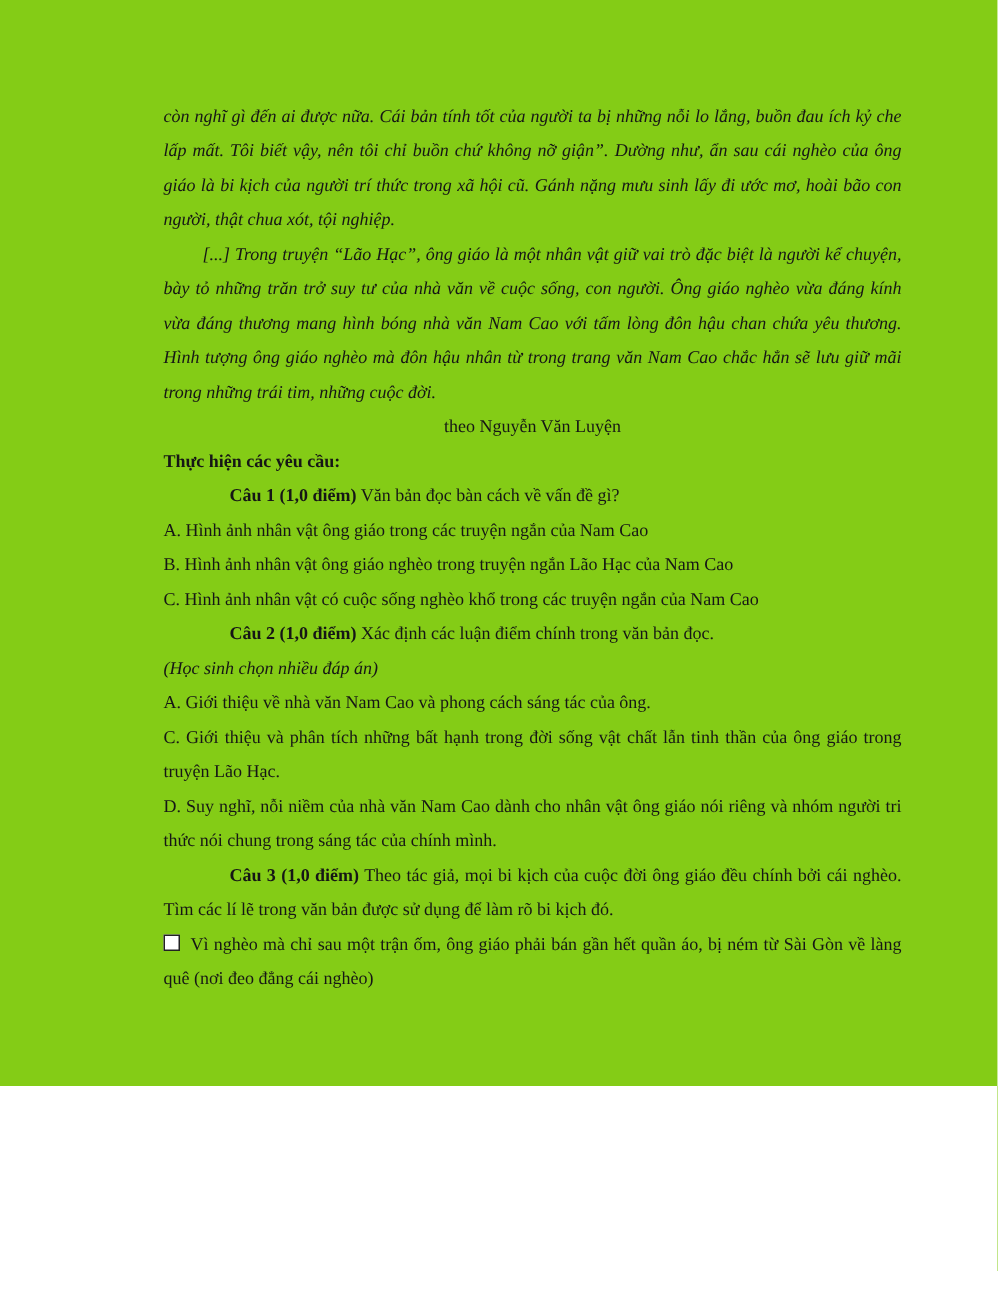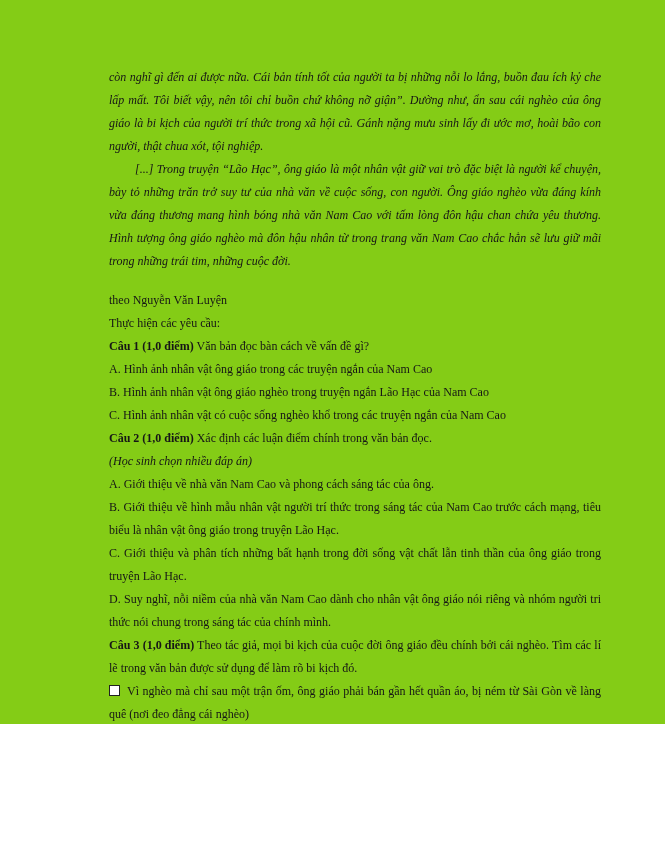--- a/index.html
+++ b/index.html
@@ -20,26 +20,25 @@
     padding: 66px 64px 0 109px;
     overflow: hidden;
   }
   .para {
     margin: 0;
     text-align: justify;
   }
   .italic { font-style: italic; }
   .indent { text-indent: 26px; }
   .right {
-    text-align: left;
+    text-align: center;
     font-style: normal;
-    margin-top: 16px;
   }
-  .bold { font-weight: normal; }
-  .q-label { font-weight: bold; }
+  .bold { font-weight: bold; }
+  .q-label { font-weight: bold; margin-left: 44px; }
   .checkbox {
     display: inline-block;
     width: 11px;
     height: 11px;
     border: 1.3px solid #222222;
     margin-right: 7px;
     vertical-align: -1px;
     box-sizing: border-box;
     background: #ffffff;
   }
@@ -64,21 +63,20 @@
   <p class="para">A. Hình ảnh nhân vật ông giáo trong các truyện ngắn của Nam Cao</p>
   <p class="para">B. Hình ảnh nhân vật ông giáo nghèo trong truyện ngắn Lão Hạc của Nam Cao</p>
   <p class="para">C. Hình ảnh nhân vật có cuộc sống nghèo khổ trong các truyện ngắn của Nam Cao</p>
 
   <p class="para">
     <b class="q-label">Câu 2 (1,0 điểm)</b>
     <span>Xác định các luận điểm chính trong văn bản đọc.</span>
   </p>
   <p class="para italic">(Học sinh chọn nhiều đáp án)</p>
   <p class="para">A. Giới thiệu về nhà văn Nam Cao và phong cách sáng tác của ông.</p>
-  <p class="para">B. Giới thiệu về hình mẫu nhân vật người trí thức trong sáng tác của Nam Cao trước cách mạng, tiêu biểu là nhân vật ông giáo trong truyện Lão Hạc.</p>
   <p class="para">C. Giới thiệu và phân tích những bất hạnh trong đời sống vật chất lẫn tinh thần của ông giáo trong truyện Lão Hạc.</p>
   <p class="para">D. Suy nghĩ, nỗi niềm của nhà văn Nam Cao dành cho nhân vật ông giáo nói riêng và nhóm người tri thức nói chung trong sáng tác của chính mình.</p>
 
   <p class="para">
     <b class="q-label">Câu 3 (1,0 điểm)</b>
     <span>Theo tác giả, mọi bi kịch của cuộc đời ông giáo đều chính bởi cái nghèo. Tìm các lí lẽ trong văn bản được sử dụng để làm rõ bi kịch đó.</span>
   </p>
   <p class="para">
     <span class="checkbox"></span><span>Vì nghèo mà chỉ sau một trận ốm, ông giáo phải bán gần hết quần áo, bị ném từ Sài Gòn về làng quê (nơi đeo đẳng cái nghèo)</span>
   </p>

